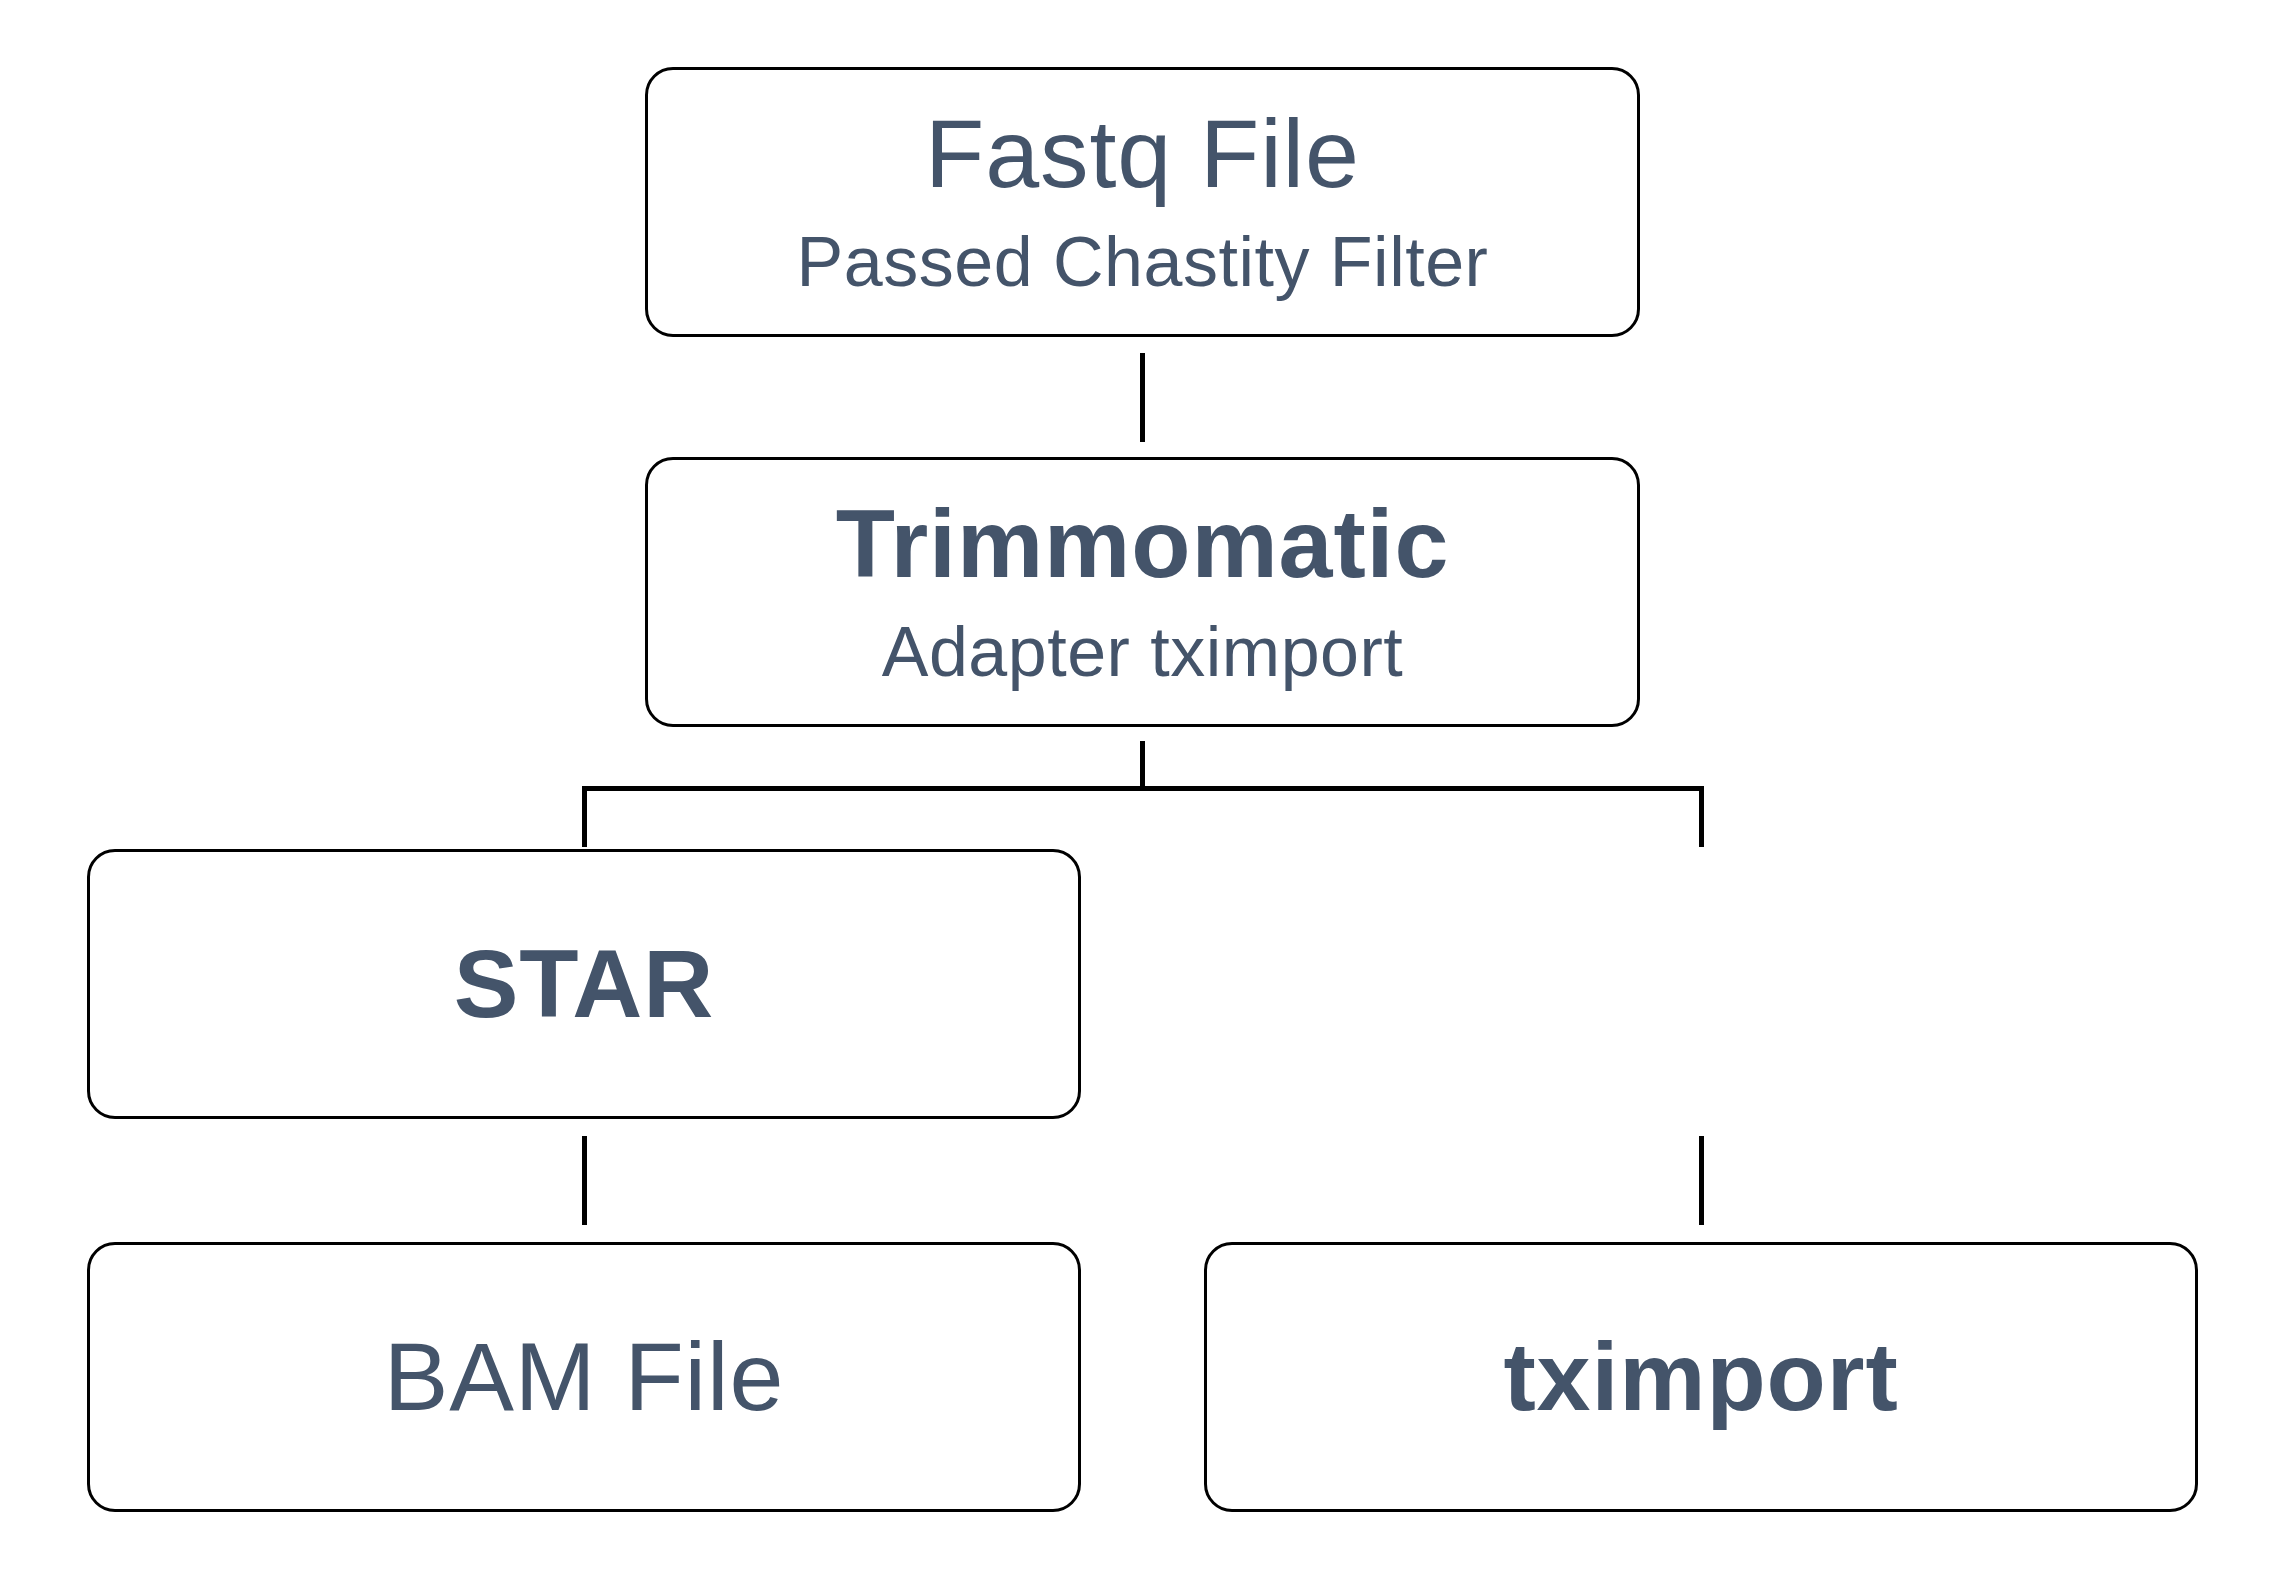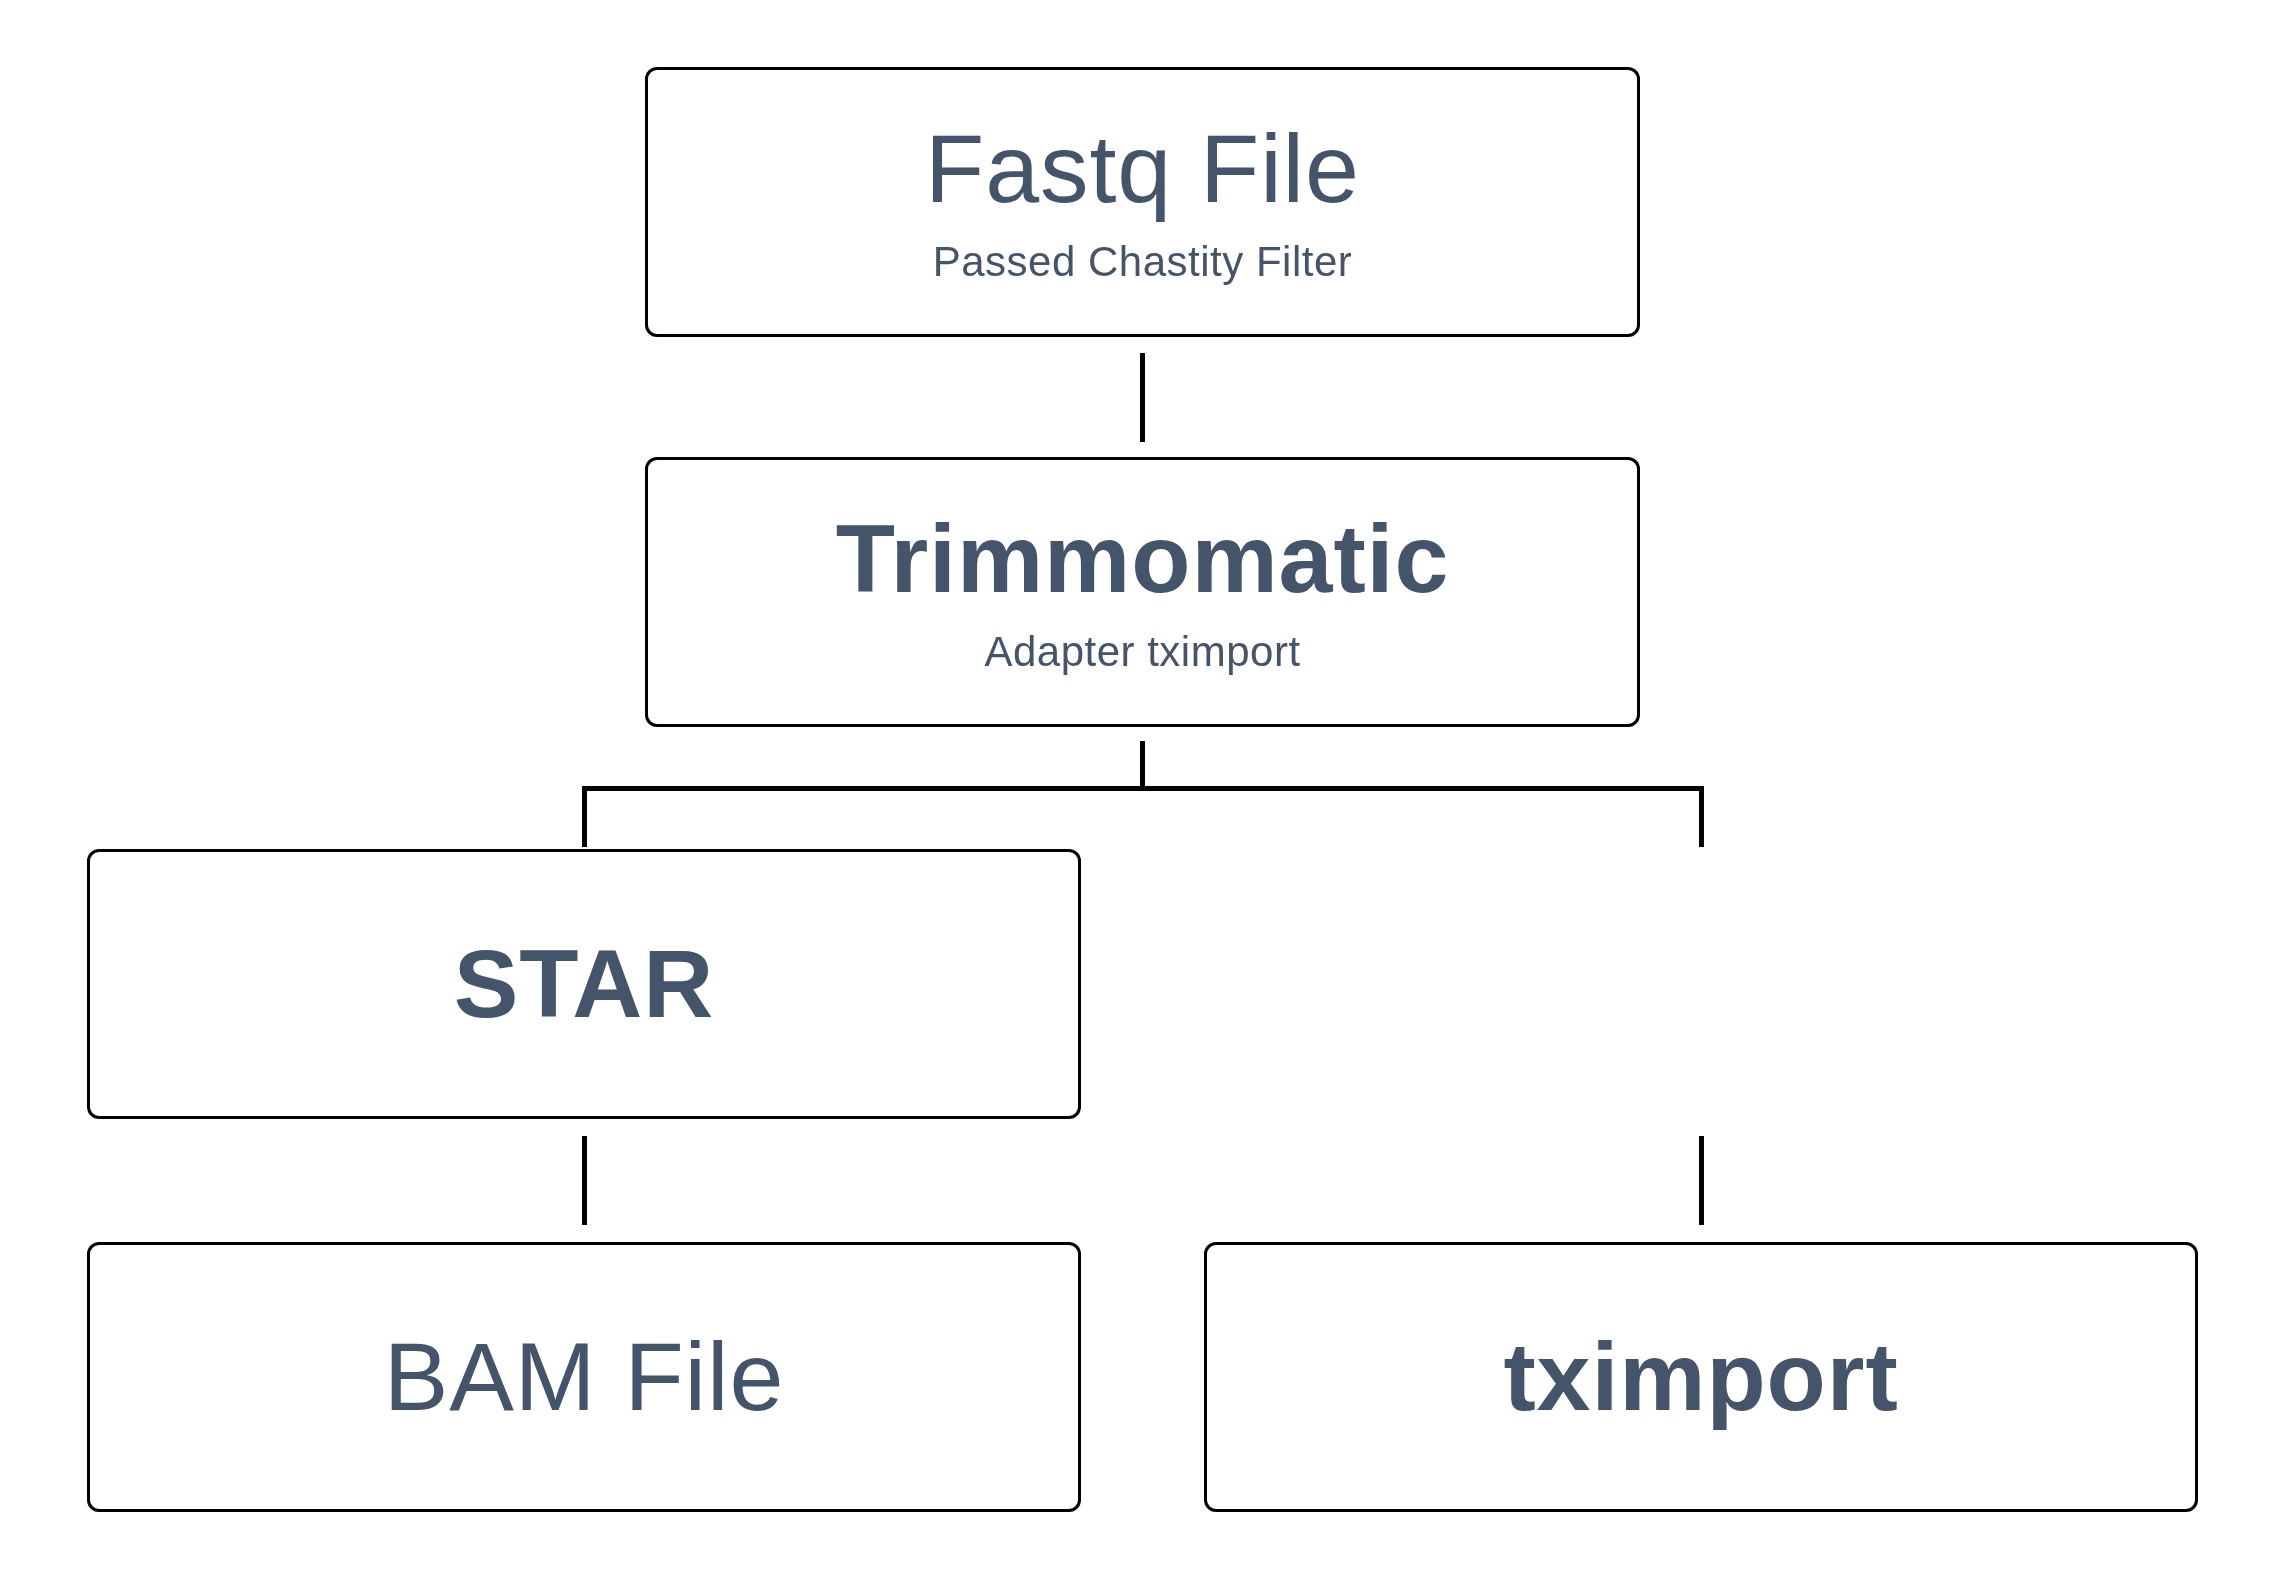--- a/index.html
+++ b/index.html
@@ -13,41 +13,41 @@
     position:relative;
     width:2290px;height:1594px;
     background:var(--bg-color);
     font-family:"Liberation Sans", sans-serif;
     overflow:hidden;
   }
   .node{
     position:absolute;
     background:var(--bg-color);
     border:3.8px solid var(--line-color);
-    border-radius:12px;
+    border-radius:28px;
     display:flex;
     flex-direction:column;
     align-items:center;
     justify-content:center;
     gap:19px;
     text-align:center;
     padding:11px 19px;
   }
   .node-title{
     color:var(--text-color);
     font-size:97px;
     font-weight:400;
     line-height:1.05;
     letter-spacing:0.9px;
     white-space:nowrap;
   }
   .node-title.bold{font-weight:700;}
   .node-subtitle{
     color:var(--text-color);
-    font-size:42px;
+    font-size:70px;
     font-weight:400;
     line-height:1.1;
     letter-spacing:0.5px;
     max-width:927px;
   }
   .connector{
     position:absolute;
     background:var(--line-color);
   }
   .connector.v{width:4.7px;}

